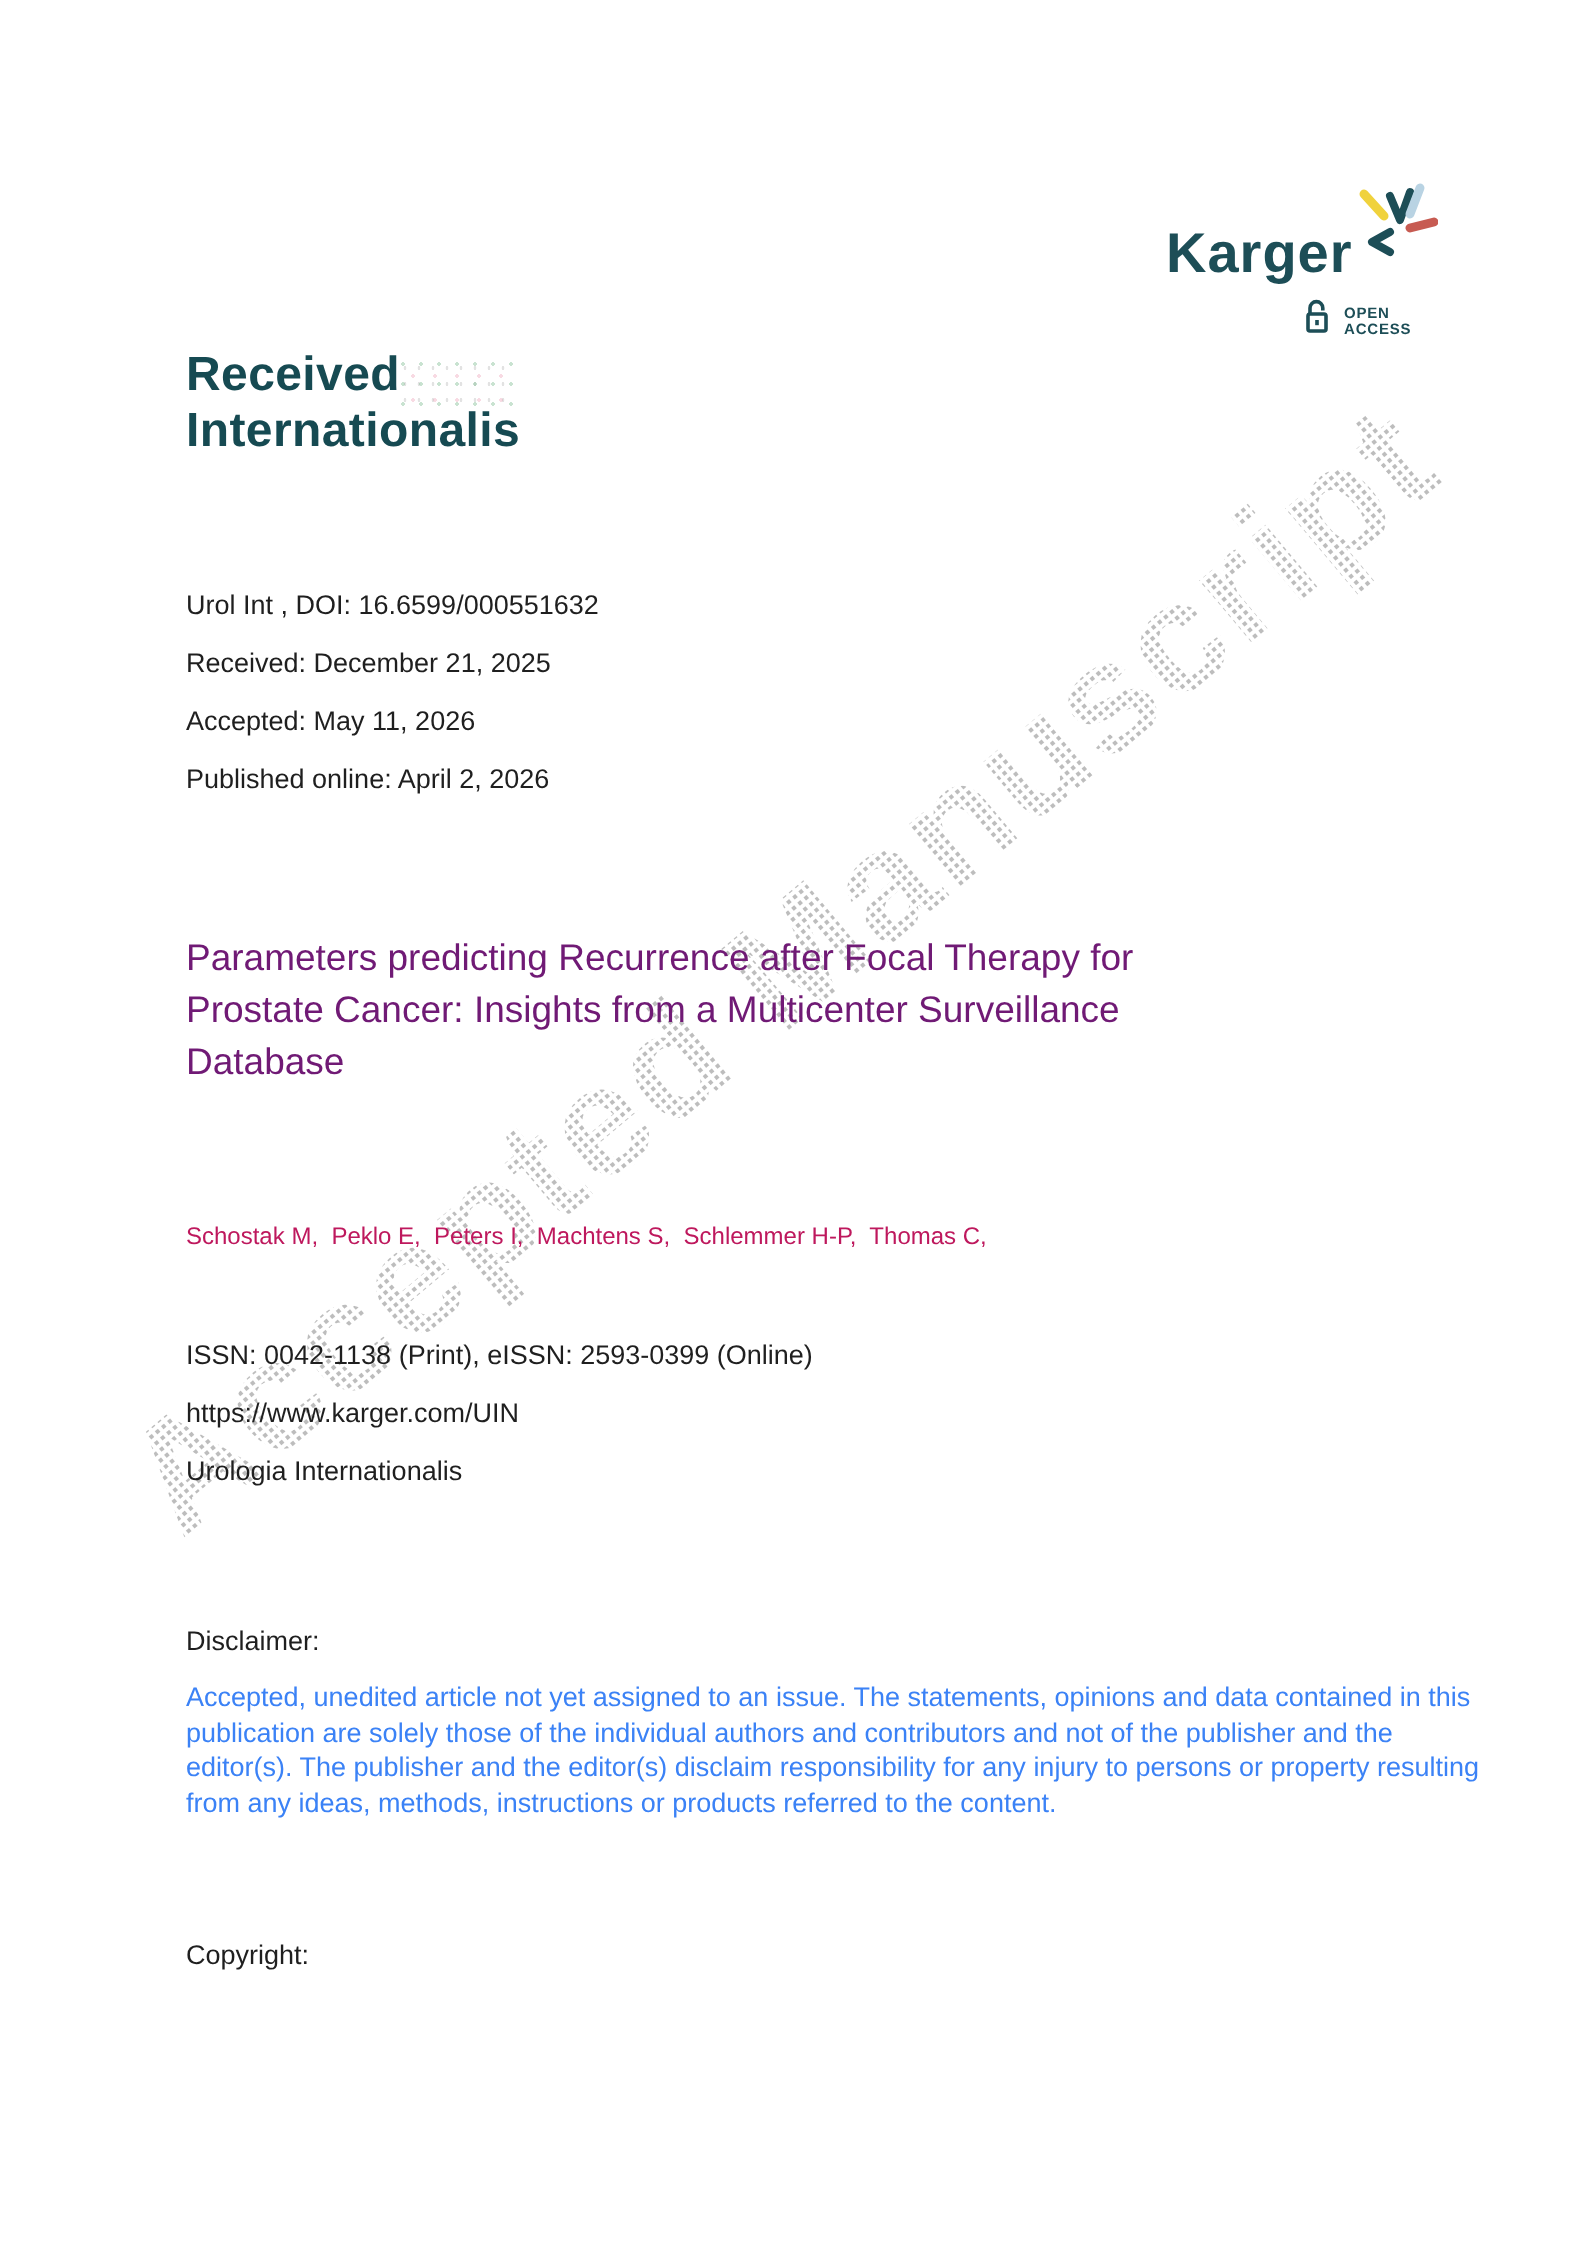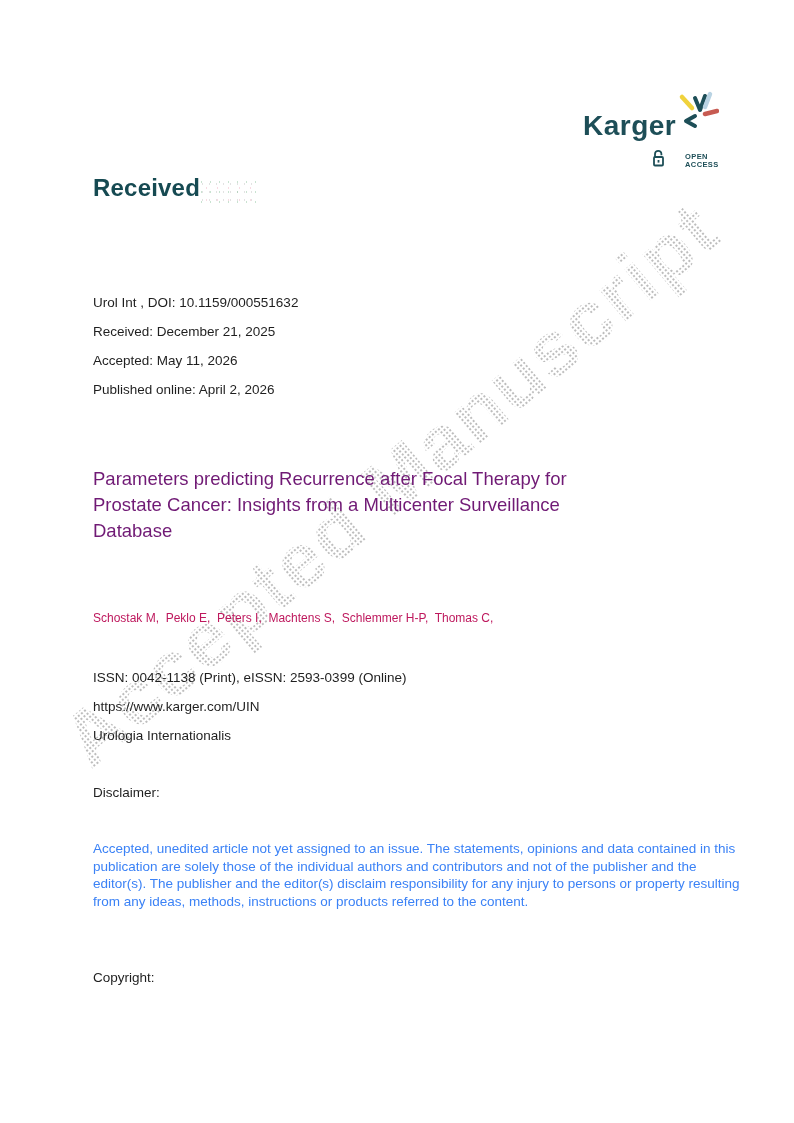--- a/index.html
+++ b/index.html
@@ -57,21 +57,21 @@
     padding-top: 14px;
     line-height: 1;
   }
   .karger-star { margin-left: 1px; }
 
   .open-access {
     position: absolute;
     left: 652px; top: 149px;
     display: flex;
     align-items: center;
-    gap: 20px;
+    gap: 7px;
   }
   .oa-text {
     display: flex;
     flex-direction: column;
     line-height: 8px;
   }
   .oa-text span {
     font-size: 7.5px;
     font-weight: 700;
     letter-spacing: 0.4px;
@@ -171,40 +171,41 @@
       </span>
       <span class="oa-text">
         <span>OPEN</span>
         <span>ACCESS</span>
       </span>
     </div>
 
     <div class="journal-dots"></div>
     <div class="journal-logo">
       <div>Received</div>
-    </div>
-
-    <div class="meta-line" style="top:294px">Urol Int , DOI: 10.1159/000551632</div>
+      <div>Internationalis</div>
+    </div>
+
+    <div class="meta-line" style="top:294px">Urol Int , DOI: 16.6599/000551632</div>
     <div class="meta-line" style="top:323px">Received: December 21, 2025</div>
     <div class="meta-line" style="top:352px">Accepted: May 11, 2026</div>
     <div class="meta-line" style="top:381px">Published online: April 2, 2026</div>
 
     <div class="article-title">
       <div>Parameters predicting Recurrence after Focal Therapy for</div>
       <div>Prostate Cancer: Insights from a Multicenter Surveillance</div>
       <div>Database</div>
     </div>
 
     <div class="article-authors">
       <div>Schostak M,  Peklo E,  Peters I,  Machtens S,  Schlemmer H-P,  Thomas C,</div>
     </div>
 
     <div class="meta-line" style="top:669px">ISSN: 0042-1138 (Print), eISSN: 2593-0399 (Online)</div>
     <div class="meta-line" style="top:698px">https://www.karger.com/UIN</div>
     <div class="meta-line" style="top:727px">Urologia Internationalis</div>
 
-    <div class="meta-line" style="top:784px">Disclaimer:</div>
+    <div class="meta-line" style="top:812px">Disclaimer:</div>
     <div class="disclaimer-body">Accepted, unedited article not yet assigned to an issue. The statements, opinions and data contained in this publication are solely those of the individual authors and contributors and not of the publisher and the editor(s). The publisher and the editor(s) disclaim responsibility for any injury to persons or property resulting from any ideas, methods, instructions or products referred to the content.</div>
 
     <div class="meta-line" style="top:969px">Copyright:</div>
 
   </div>
 </div>
 
 </body></html>

